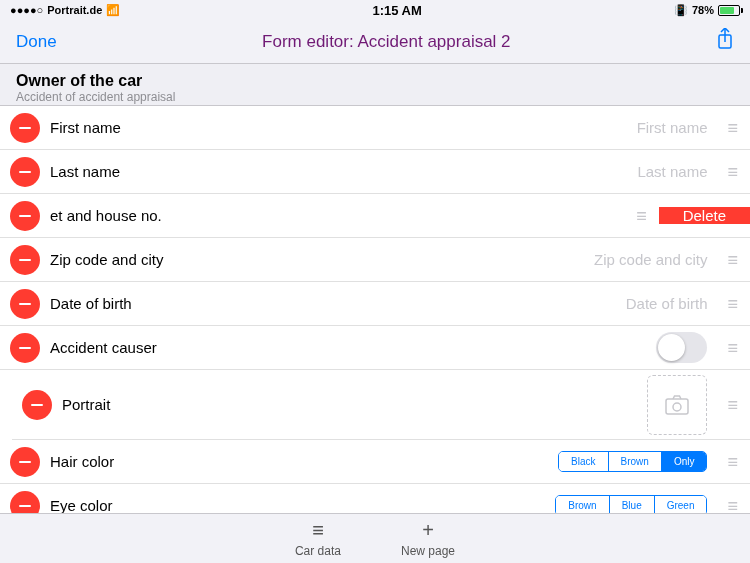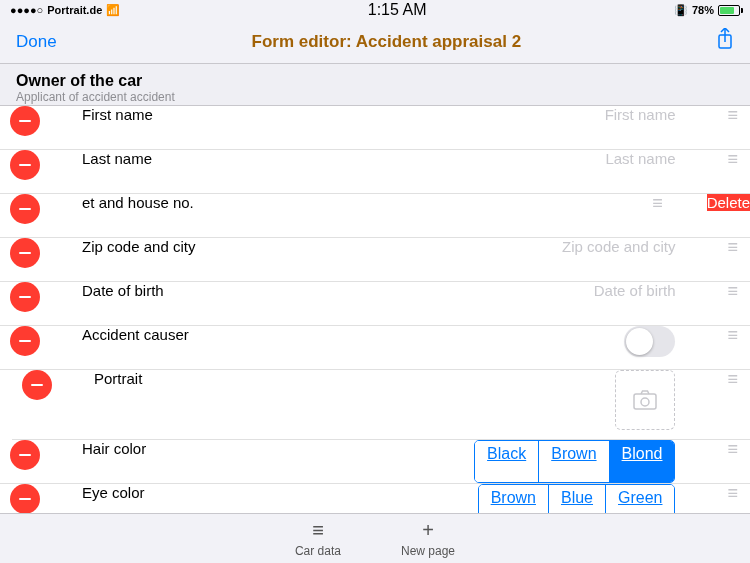--- a/index.html
+++ b/index.html
@@ -36,22 +36,22 @@
       padding: 0 16px;
       border-bottom: 1px solid #c8c7cc;
     }
     .nav-done {
       color: #007aff;
       font-size: 17px;
       cursor: pointer;
     }
     .nav-title {
       font-size: 17px;
-      font-weight: 700;
-      color: #a16207;
+      font-weight: 400;
+      color: #701a75;
     }
     .nav-share {
       color: #007aff;
       font-size: 20px;
     }
 
     
     .section-header {
       background: #efeff4;
       padding: 8px 16px 1px 16px;
@@ -69,27 +69,27 @@
 
     
     .main-content {
       background: #fff;
       overflow: hidden;
     }
 
     
     .form-row {
       display: flex;
+      align-items: center;
       border-bottom: 1px solid #e0e0e0;
       background: #fff;
       min-height: 44px;
       padding: 0;
       position: relative;
       overflow: hidden;
-      gap: 32px;
     }
     .form-row.delete-visible {
       
     }
     .row-remove-btn {
       width: 30px;
       height: 30px;
       background: #ff3b30;
       border-radius: 50%;
       display: flex;
@@ -127,26 +127,25 @@
     
     .segmented-control {
       display: flex;
       border: 1px solid #007aff;
       border-radius: 5px;
       overflow: hidden;
       margin-right: 8px;
     }
     .seg-btn {
       padding: 4px 12px;
-      font-size: 16px;
+      font-size: 10px;
       color: #007aff;
       border-right: 1px solid #007aff;
       background: #fff;
       cursor: pointer;
-      text-decoration: underline;
     }
     .seg-btn:last-child { border-right: none; }
 
     
     .toggle-container {
       padding-right: 8px;
     }
     .toggle {
       width: 51px;
       height: 31px;
@@ -180,21 +179,21 @@
       color: #c7c7cc;
       font-size: 24px;
     }
 
     
     .delete-btn {
       background: #ff3b30;
       color: #fff;
       font-size: 15px;
       font-weight: 400;
-      padding: 0 0;
+      padding: 0 24px;
       height: 100%;
       display: flex;
       align-items: center;
       cursor: pointer;
       white-space: nowrap;
     }
 
     
     .tab-bar {
       position: absolute;
@@ -260,21 +259,21 @@
   </style>
 </head>
 <body>
 
 <div class="status-bar">
   <div class="status-left">
     <span>●●●●○</span>
     <span>Portrait.de</span>
     <span>📶</span>
   </div>
-  <span style="font-size:16px;font-weight:400;">1:15 AM</span>
+  <span style="font-size:13px;font-weight:700;">1:15 AM</span>
   <div class="status-right">
     <span style="font-size:11px;">📳</span>
     <span>78%</span>
     <div class="battery">
       <div class="battery-body">
           <div class="battery-fill"></div>
         </div>
     </div>
   </div>
 </div>
@@ -286,21 +285,21 @@
     <svg width="18" height="22" viewBox="0 0 18 22" fill="none" xmlns="http://www.w3.org/2000/svg">
       <rect x="3" y="7" width="12" height="13" rx="1.5" stroke="#007aff" stroke-width="1.5" fill="none"></rect>
       <line x1="9" y1="0" x2="9" y2="14" stroke="#007aff" stroke-width="1.5"></line>
       <polyline points="5,4 9,0 13,4" fill="none" stroke="#007aff" stroke-width="1.5"></polyline>
     </svg>
   </span>
 </div>
 
 <div class="section-header">
   <div class="section-title">Owner of the car</div>
-  <div class="section-subtitle">Applicant of accident accident</div>
+  <div class="section-subtitle">Accident of accident appraisal</div>
 </div>
 
 <div class="main-content">
 
   <div class="form-row">
     <div class="row-remove-btn"></div>
     <div class="row-label">First name</div>
     <div class="row-value">First name</div>
     <div class="row-drag">≡</div>
   </div>
@@ -354,21 +353,21 @@
     </div>
     <div class="row-drag">≡</div>
   </div>
 
   <div class="form-row">
     <div class="row-remove-btn"></div>
     <div class="row-label">Hair color</div>
     <div class="segmented-control">
       <div class="seg-btn">Black</div>
       <div class="seg-btn">Brown</div>
-      <div class="seg-btn seg-blond-selected">Blond</div>
+      <div class="seg-btn seg-blond-selected">Only</div>
     </div>
     <div class="row-drag">≡</div>
   </div>
 
   <div class="form-row">
     <div class="row-remove-btn"></div>
     <div class="row-label">Eye color</div>
     <div class="segmented-control">
       <div class="seg-btn">Brown</div>
       <div class="seg-btn">Blue</div>

